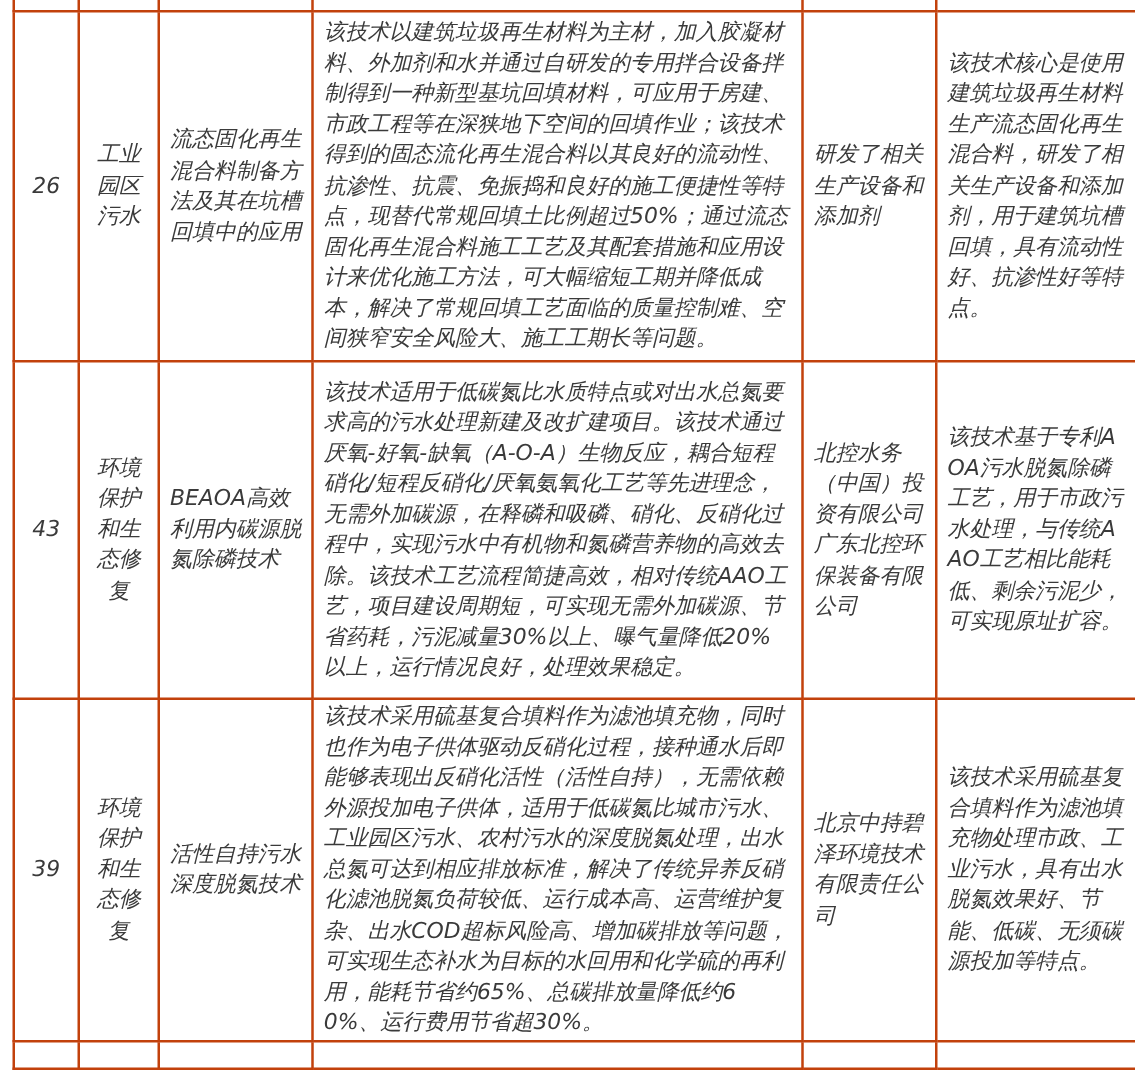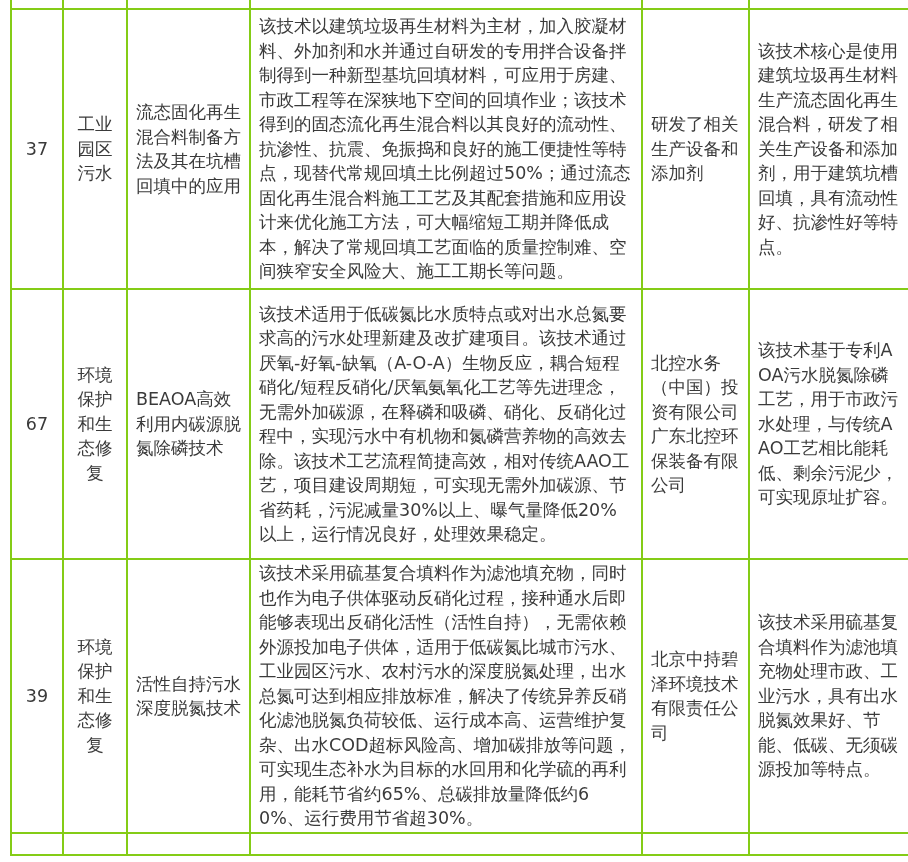--- a/index.html
+++ b/index.html
@@ -1,19 +1,19 @@
 <!DOCTYPE html>
 <html><head>
 <meta charset="utf-8">
 <style>
   html, body { margin:0; padding:0; background:#ffffff; }
   body { width:908px; height:862px; overflow:hidden; position:relative;
          font-family:"DejaVu Sans","Liberation Sans",sans-serif; color:#3a3a3a; }
   table.tech { position:absolute; left:10px; top:-4px; border-collapse:collapse; table-layout:fixed; width:893px; }
-  table.tech td { border:2px solid #84cc16; vertical-align:middle; padding:0 8px; font-size:17.5px; line-height:24.5px; word-break:break-all; }
+  table.tech td { border:2px solid #c2410c; vertical-align:middle; padding:0 8px; font-size:17.5px; line-height:24.5px; word-break:break-all;font-style:italic; }
   td.no { width:34px; text-align:center; padding:0; }
   td.cat { width:46px; text-align:center; padding:0 8px; }
   td.name { width:105px; padding:0 7px;margin-left:40px; }
   td.desc { width:374px; padding:4px 7px 4px 7px; }
   td.org { width:89px; padding:0 6px 0 8px; }
   td.feat { width:146px; padding:0 8px 0 8px; }
   tr.r0 { height:10px; } tr.r0 td { height:10px; }
   tr.r37 td { height:278px; }
   tr.r38 td { height:268px;border-radius:24px; }
   tr.r39 td { height:272px; }
@@ -26,29 +26,29 @@
   <tbody>
     <tr class="r0">
       <td class="no"></td>
       <td class="cat"></td>
       <td class="name"></td>
       <td class="desc"></td>
       <td class="org"></td>
       <td class="feat"></td>
     </tr>
     <tr class="r37">
-      <td class="no">37</td>
+      <td class="no">26</td>
       <td class="cat">工业园区污水</td>
       <td class="name">流态固化再生混合料制备方法及其在坑槽回填中的应用</td>
       <td class="desc">该技术以建筑垃圾再生材料为主材，加入胶凝材料、外加剂和水并通过自研发的专用拌合设备拌制得到一种新型基坑回填材料，可应用于房建、市政工程等在深狭地下空间的回填作业；该技术得到的固态流化再生混合料以其良好的流动性、抗渗性、抗震、免振捣和良好的施工便捷性等特点，现替代常规回填土比例超过50%；通过流态固化再生混合料施工工艺及其配套措施和应用设计来优化施工方法，可大幅缩短工期并降低成本，解决了常规回填工艺面临的质量控制难、空间狭窄安全风险大、施工工期长等问题。</td>
       <td class="org">研发了相关生产设备和添加剂</td>
       <td class="feat">该技术核心是使用建筑垃圾再生材料生产流态固化再生混合料，研发了相关生产设备和添加剂，用于建筑坑槽回填，具有流动性好、抗渗性好等特点。</td>
     </tr>
     <tr class="r38">
-      <td class="no">67</td>
+      <td class="no">43</td>
       <td class="cat">环境保护和生态修复</td>
       <td class="name">BEAOA高效利用内碳源脱氮除磷技术</td>
       <td class="desc">该技术适用于低碳氮比水质特点或对出水总氮要求高的污水处理新建及改扩建项目。该技术通过厌氧-好氧-缺氧（A-O-A）生物反应，耦合短程硝化/短程反硝化/厌氧氨氧化工艺等先进理念，无需外加碳源，在释磷和吸磷、硝化、反硝化过程中，实现污水中有机物和氮磷营养物的高效去除。该技术工艺流程简捷高效，相对传统AAO工艺，项目建设周期短，可实现无需外加碳源、节省药耗，污泥减量30%以上、曝气量降低20%以上，运行情况良好，处理效果稳定。</td>
       <td class="org">北控水务（中国）投资有限公司广东北控环保装备有限公司</td>
       <td class="feat">该技术基于专利AOA污水脱氮除磷工艺，用于市政污水处理，与传统AAO工艺相比能耗低、剩余污泥少，可实现原址扩容。</td>
     </tr>
     <tr class="r39">
       <td class="no">39</td>
       <td class="cat">环境保护和生态修复</td>
       <td class="name">活性自持污水深度脱氮技术</td>

